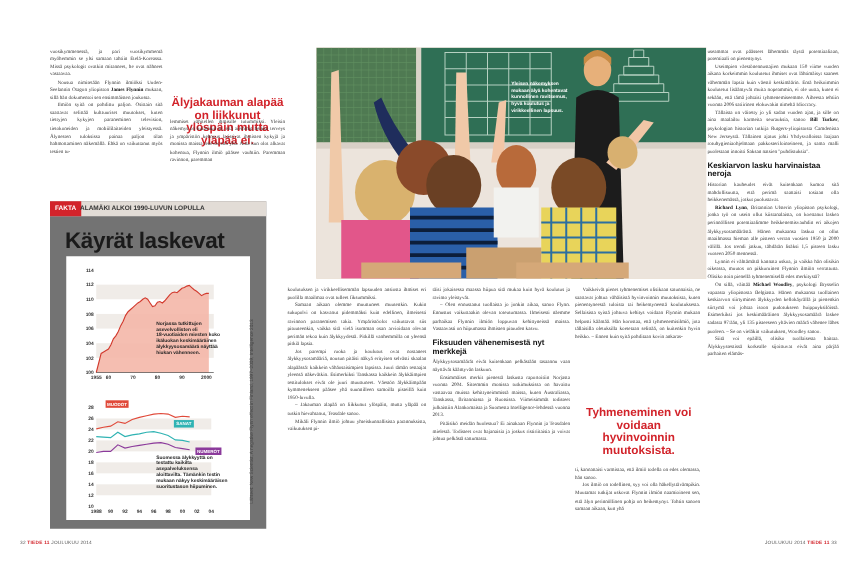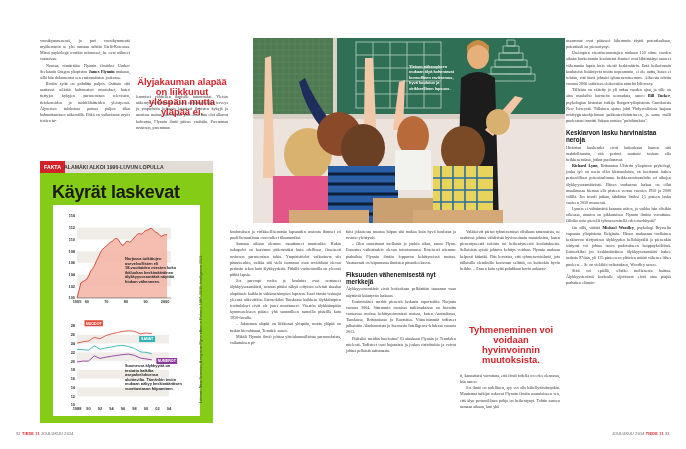--- a/index.html
+++ b/index.html
@@ -5,21 +5,21 @@
 *{box-sizing:border-box;margin:0;padding:0}
 html,body{width:686px;height:449px;overflow:hidden;background:#fff}
 body{position:relative;font-family:"Liberation Serif",serif;color:#222}
 .col{position:absolute;font-size:4.1px;line-height:6.15px;text-align:justify;color:#333;hyphens:auto}
 .col p{text-indent:6px}
 .col p.noind{text-indent:0}
 .col b{font-weight:bold;color:#111}
 .sub{font-family:"Liberation Sans",sans-serif;font-weight:bold;font-size:6.3px;line-height:7.2px;color:#111;margin:5px 0 1px;text-align:left}
 .pull{position:absolute;font-family:"Liberation Sans",sans-serif;font-weight:bold;color:#d2232a;text-align:center;line-height:1.08}
 #photo{position:absolute;left:253px;top:38px;width:312px;height:185px;overflow:hidden;background:#e9dcd0}
-#fakta{position:absolute;left:40px;top:161px;width:173px;height:262px;background:#84cc16}
+#fakta{position:absolute;left:40px;top:161px;width:173px;height:262px;background:#737373}
 .fhead{position:absolute;left:0;top:0;width:173px;height:12px;background:#e2dcd6}
 .ftag{position:absolute;left:0;top:0;height:12px;padding:0 4px;background:#d2232a;color:#fff;font-family:"Liberation Sans",sans-serif;font-weight:bold;font-size:5.2px;line-height:12px}
 .fsub{position:absolute;left:24px;top:0;font-family:"Liberation Sans",sans-serif;font-weight:bold;font-size:5.2px;line-height:12px;color:#333}
 .ftitle{position:absolute;left:12px;top:21px;font-family:"Liberation Sans",sans-serif;font-weight:bold;font-size:18px;color:#1a1a1a;letter-spacing:-0.3px}
 .chartbox{position:absolute;left:13px;top:44px;width:147px;height:211px;background:#fff}
 .source{position:absolute;left:199px;top:225px;width:10px;height:208px;font-family:"Liberation Sans",sans-serif;font-size:3.8px;color:#444;writing-mode:vertical-rl;transform:rotate(180deg);text-align:center;white-space:nowrap}
 .footer{position:absolute;top:432px;font-family:"Liberation Sans",sans-serif;font-size:3.8px;color:#555;letter-spacing:.2px}
 .footer .brand{color:#d2232a;font-weight:bold}
 .caption{font-family:"Liberation Sans",sans-serif;font-weight:bold;font-size:3.9px;line-height:5.2px;fill:#fff}
 </style>

